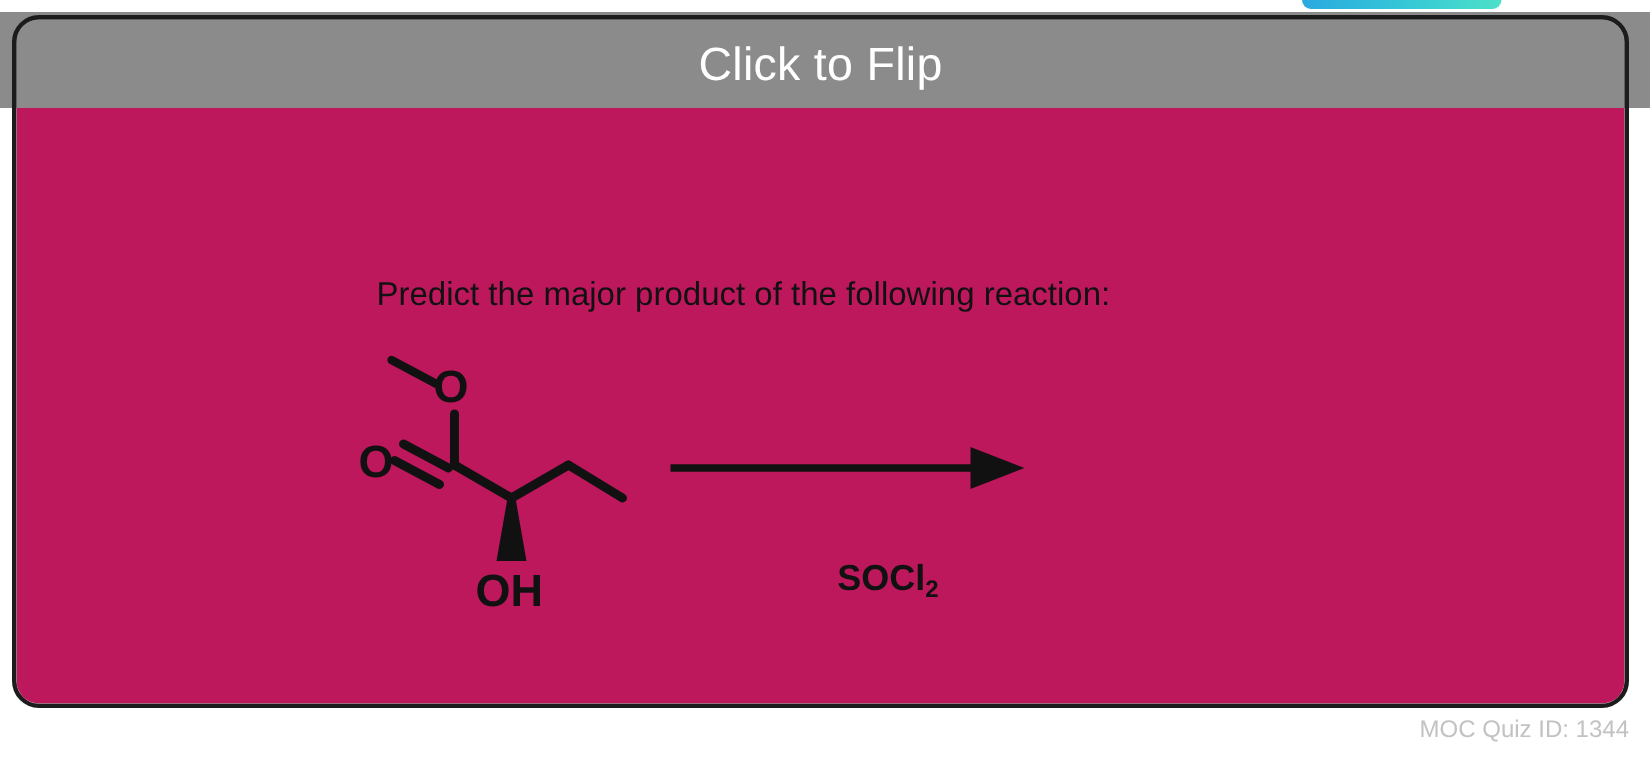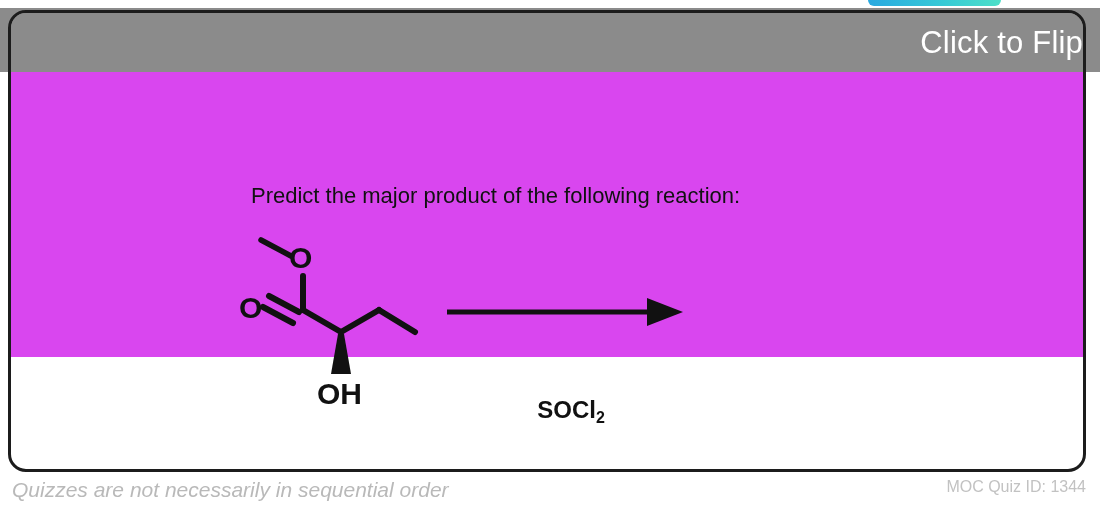--- a/index.html
+++ b/index.html
@@ -50,31 +50,31 @@
     border-radius: 18px;
     background: transparent;
     z-index: 3;
     overflow: hidden;
   }
   .card-header {
     height: 59px;
     background: #8b8b8b;
     display: flex;
     align-items: center;
-    justify-content: flex-end;
+    justify-content: center;
   }
   .card-title {
     color: #ffffff;
     font-size: 31px;
     letter-spacing: 0.2px;
     line-height: 1;
   }
   .card-body {
-    height: 285px;
-    background: #d946ef;
+    height: 397px;
+    background: #be185d;
     position: relative;
   }
 
   
   .prompt {
     position: absolute;
     left: 240px;
     top: 111px;
     font-size: 22px;
     color: #111111;
@@ -117,21 +117,21 @@
   }
 
   .reagent-top, .reagent-bottom {
     position: absolute;
     width: 240px;
     text-align: center;
     font-size: 24px;
     font-weight: bold;
     color: #111111;
   }
-  .reagent-top    { left: 440px; top: 150px; margin-top: 24px; }
+  .reagent-top    { left: 461px; top: 150px; }
   .reagent-bottom { left: 436px; top: 195px; }
   .reagent-top sub {
     font-size: 16px;
     vertical-align: baseline;
     position: relative;
     top: 5px;
   }
 
   
   .footer {
@@ -207,15 +207,14 @@
       </svg>
 
       <div class="reagent-top"><span>SOCl</span><sub>2</sub></div>
 
 
     </div>
   </div>
 </div>
 
 <div class="footer">
-  <div class="footer-left">Quizzes are not necessarily in sequential order</div>
   <div class="footer-right">MOC Quiz ID: 1344</div>
 </div>
 
 </body></html>

